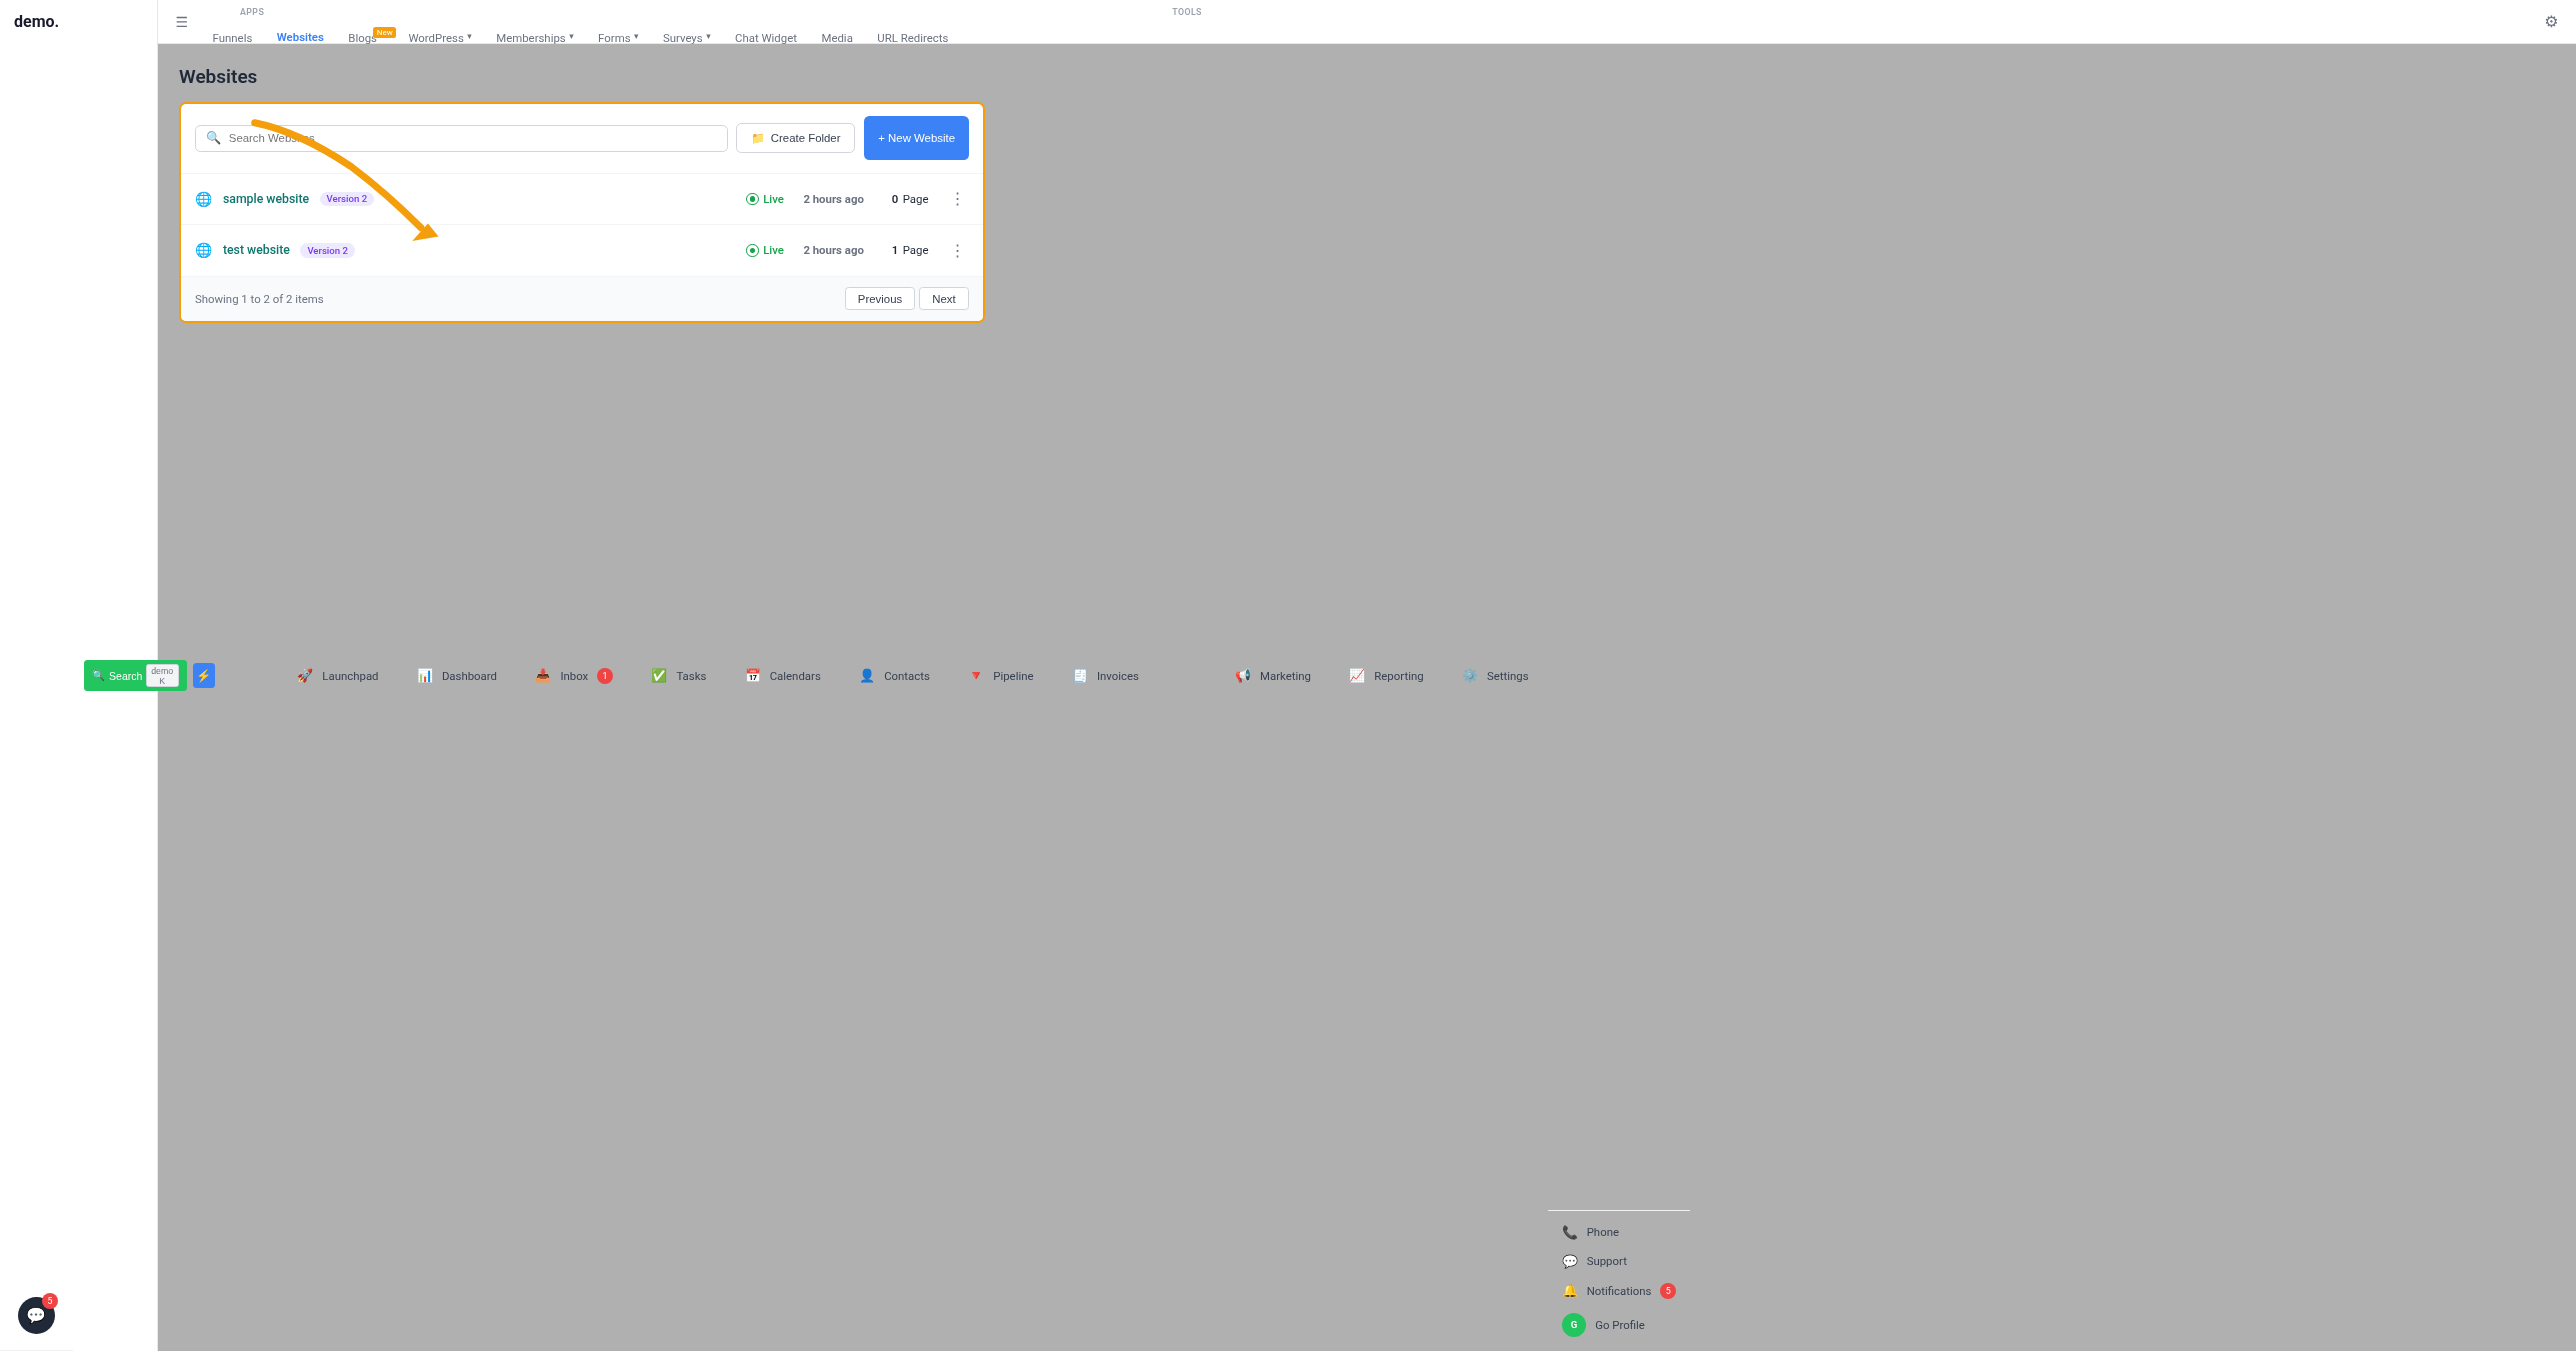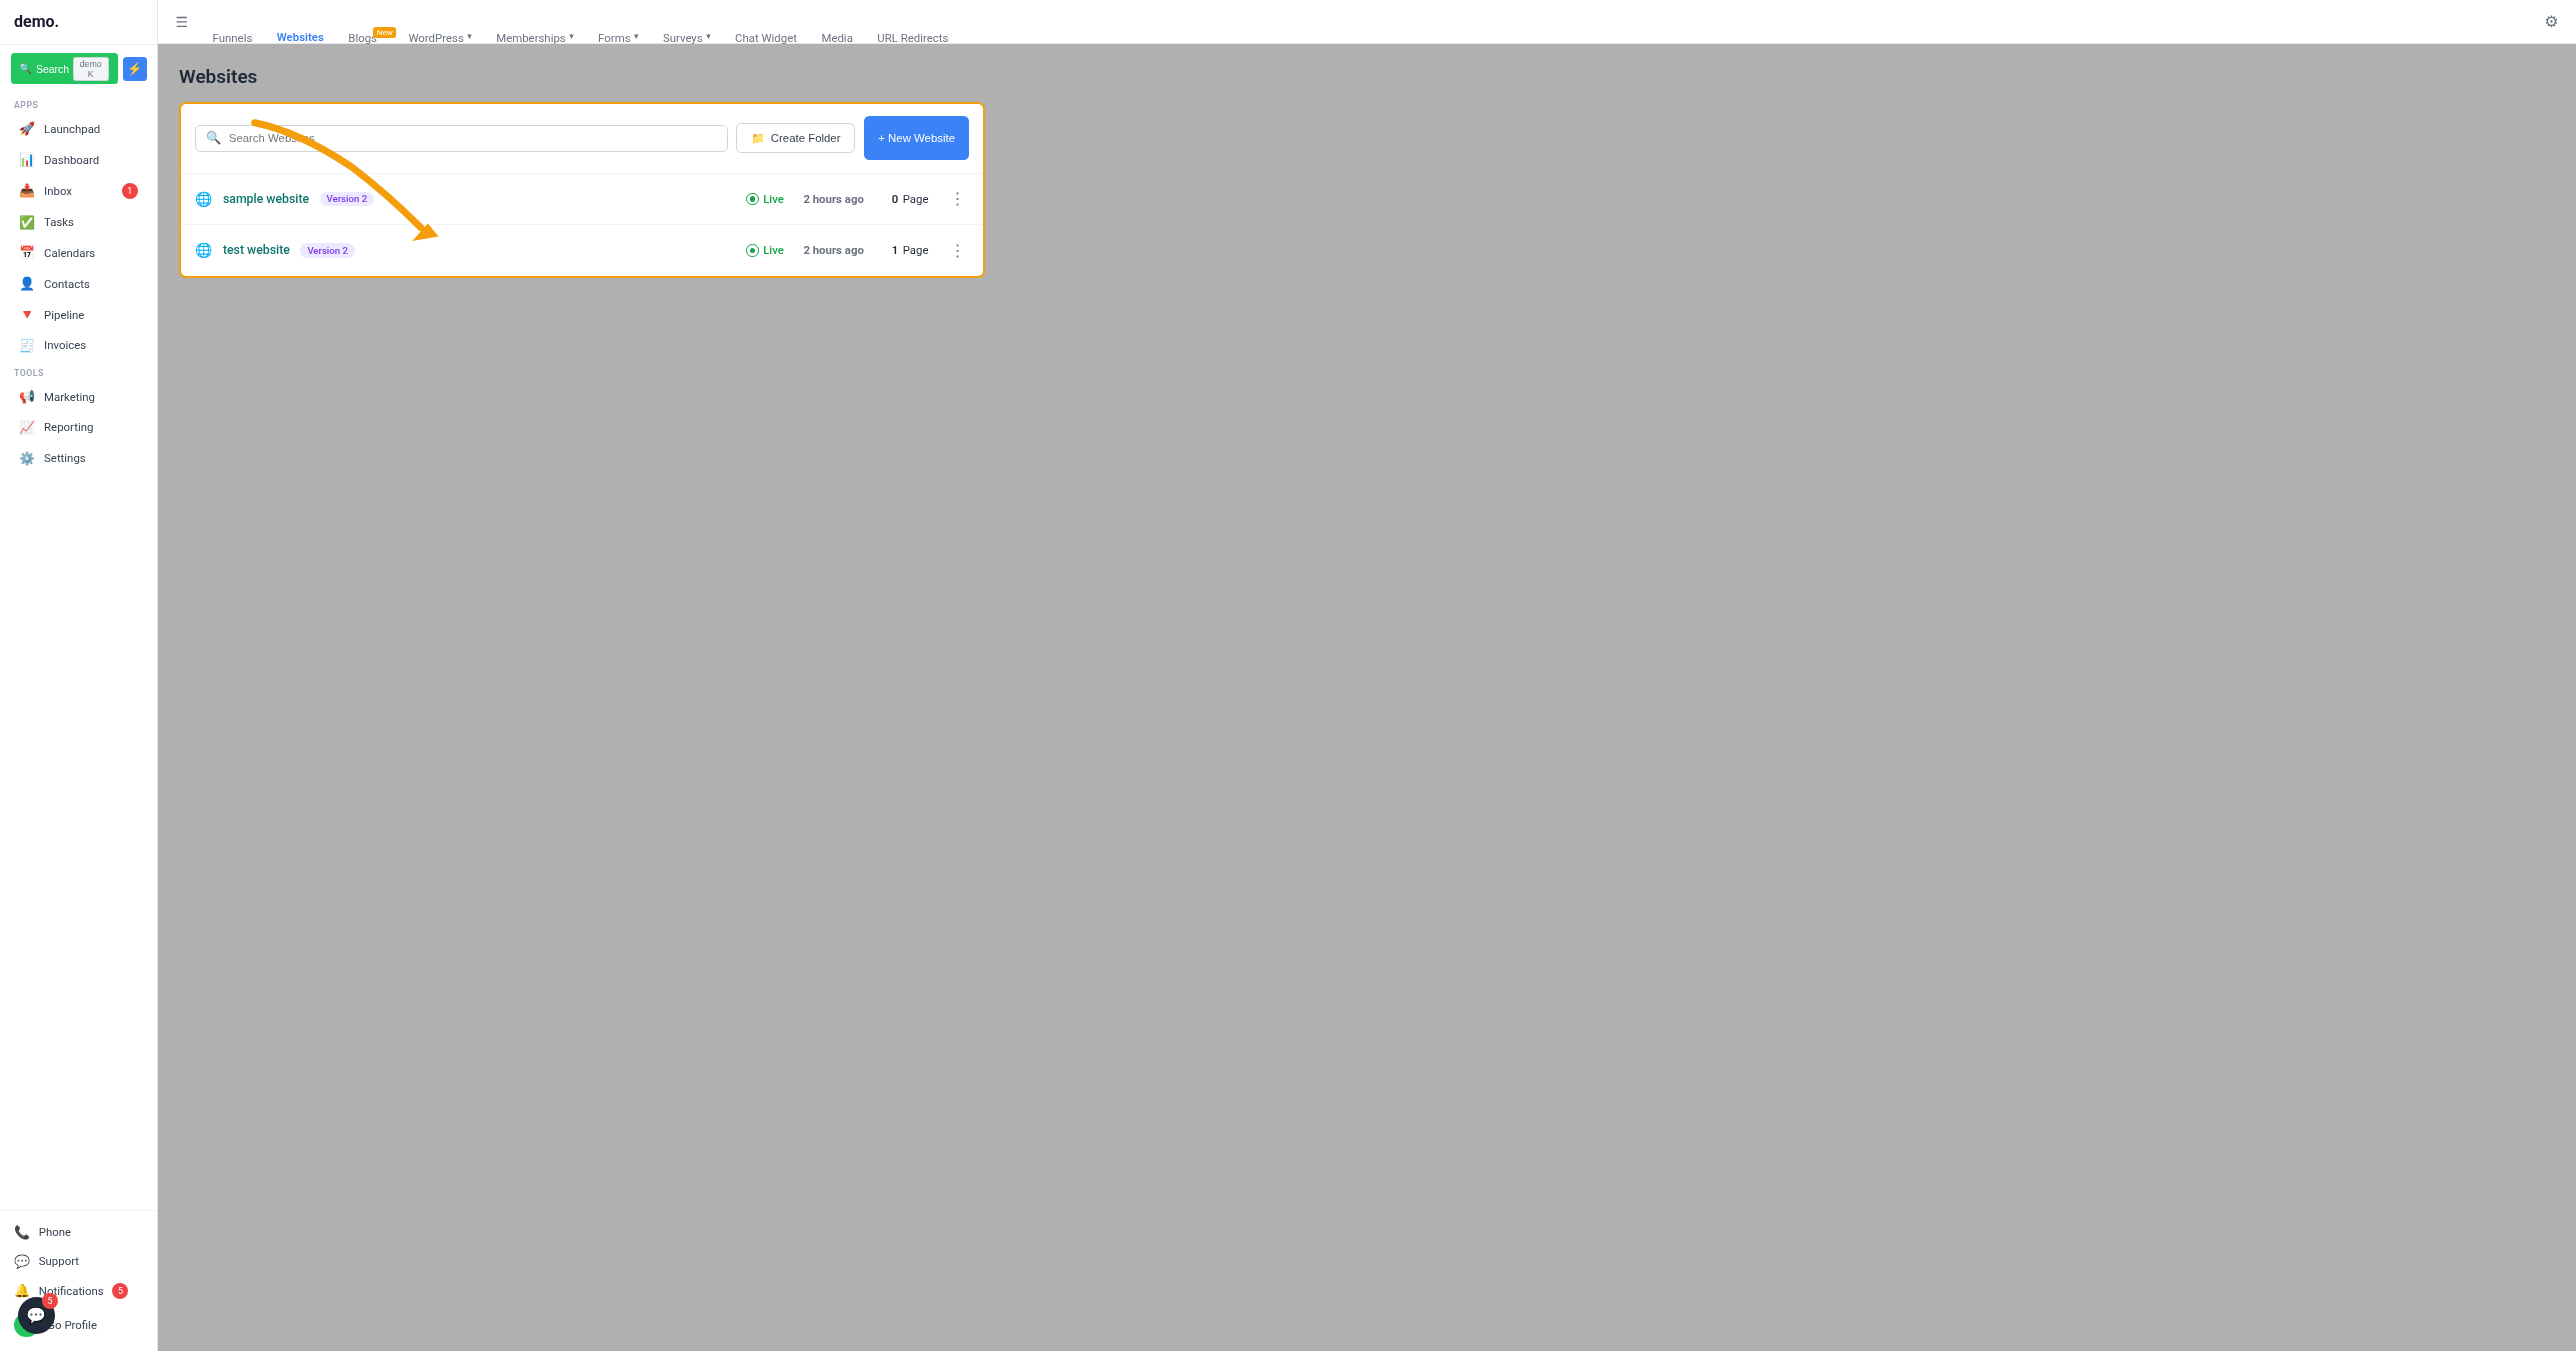--- a/index.html
+++ b/index.html
@@ -3,21 +3,21 @@
   <meta charset="utf-8">
   <style>
     * { box-sizing: border-box; margin: 0; padding: 0; }
     body { font-family: -apple-system, BlinkMacSystemFont, 'Segoe UI', Roboto, sans-serif; background: #b0b0b0; display: flex; height: 100vh; overflow: hidden; font-size: 12.3px; }
 
     
     .sidebar {
       width: 158px;
       background: #fff;
       display: flex;
-      flex-direction: column;
+      flex-direction: row;
       height: 100vh;
       border-right: 0.9px solid #e5e7eb;
       flex-shrink: 0;
       position: relative;
       z-index: 10;
     }
     .sidebar-logo {
       padding: 12.3px 14px;
       font-size: 16px;
       font-weight: 700;
@@ -615,20 +615,27 @@
           <span>Live</span>
         </div>
         <span class="time-ago">2 hours ago</span>
         <div class="page-count">
           <span class="count-num">1</span>
           <span>Page</span>
         </div>
         <button class="more-btn">⋮</button>
       </div>
 
+      <div class="pagination-row">
+        <span class="showing-text">Showing 1 to 2 of 2 items</span>
+        <div class="pagination-btns">
+          <button class="page-btn">Previous</button>
+          <button class="page-btn">Next</button>
+        </div>
+      </div>
     </div>
   </div>
 </div>
 
 <div class="chat-bubble">
   <span>💬</span>
   <span class="chat-notif">5</span>
 </div>
 
 

